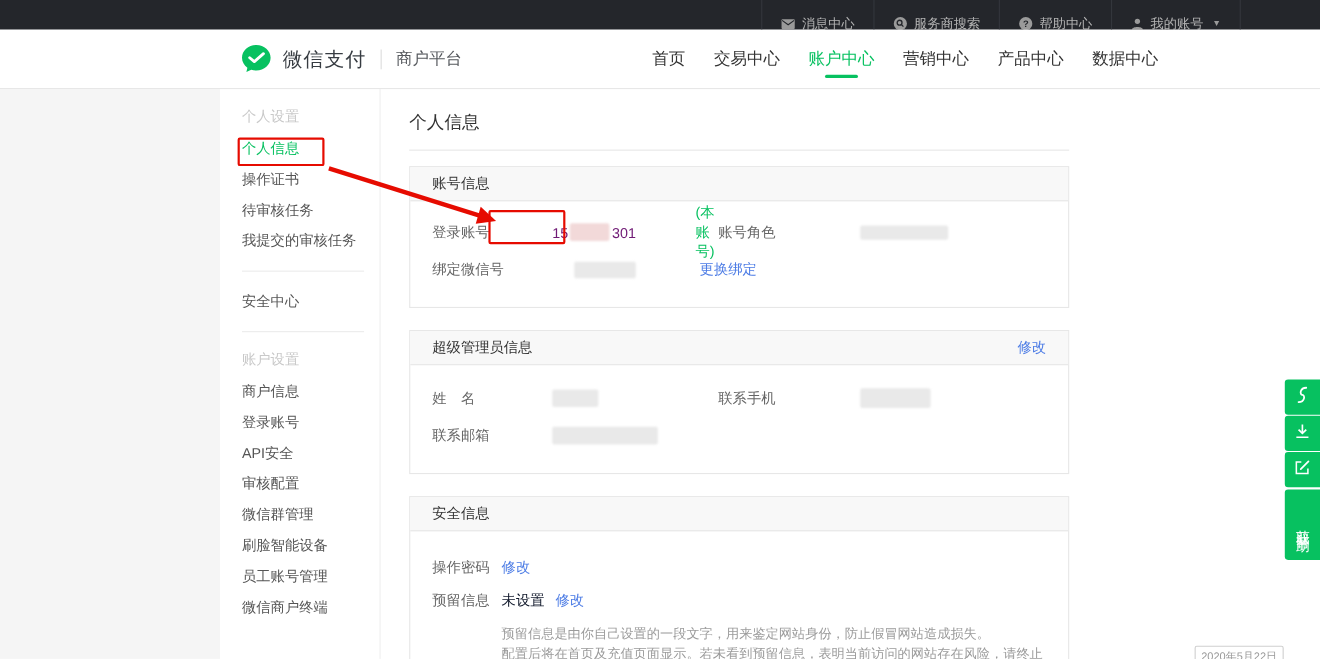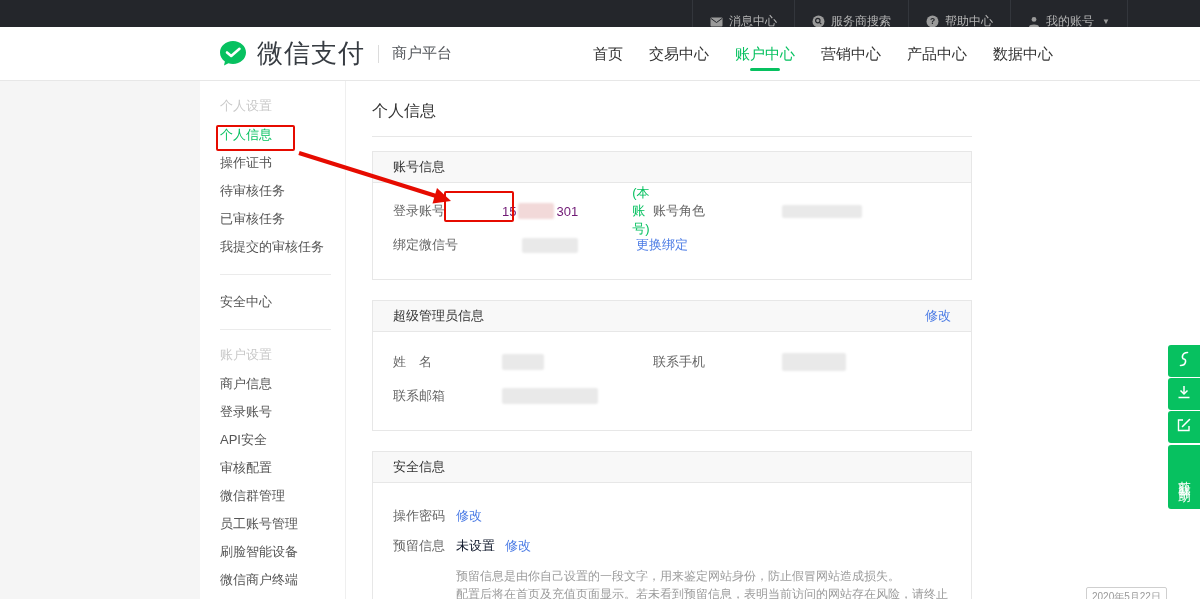--- a/index.html
+++ b/index.html
@@ -13,21 +13,21 @@
   .tb-item { display:flex; align-items:center; gap:6px; padding:0 17px; font-size:12px; color:#b4b4b4;
              border-left:1px solid #33363c; cursor:pointer; white-space:nowrap; }
   .tb-item:last-child { border-right:1px solid #33363c; }
   .tb-item svg { display:block; }
   .tb-caret { font-size:8px; color:#9a9a9a; margin-left:2px; }
 
   
   .header { position:absolute; top:27px; left:0; width:100%; height:54px; background:#fff; border-bottom:1px solid #e7e7e7; z-index:2; }
   .brand { position:absolute; left:218px; top:0; height:53px; display:flex; align-items:center; }
   .brand-logo { margin-right:9px; display:flex; }
-  .brand-name { font-size:26px; color:#373c42; letter-spacing:1px; }
+  .brand-name { font-size:18px; color:#373c42; letter-spacing:1px; }
   .brand-divider { width:1px; height:18px; background:#dcdcdc; margin:0 13px; }
   .brand-portal { font-size:15px; color:#55585d; }
   .nav { position:absolute; left:586px; top:0; height:53px; display:flex; align-items:center; gap:12px; font-size:15px; color:#333; }
   .nav-item { position:relative; padding:0 7px; cursor:pointer; white-space:nowrap; line-height:53px; }
   .nav-item.active { color:#07C160; }
   .nav-item.active::after { content:""; position:absolute; left:50%; transform:translateX(-50%); bottom:9px;
                             width:30px; height:3px; background:#07C160; border-radius:2px; }
 
   
   .gray-strip { position:absolute; left:0; top:81px; width:200px; height:518px; background:#f5f5f5; }
@@ -153,33 +153,32 @@
     </div>
   </div>
 
   <div class="gray-strip"></div>
 
   <div class="sidebar">
     <div class="side-title">个人设置</div>
     <div class="side-item active">个人信息</div>
     <div class="side-item">操作证书</div>
     <div class="side-item">待审核任务</div>
-    <div class="side-item">已审核任务</div>
     <div class="side-item">我提交的审核任务</div>
     <div class="side-divider"></div>
     <div class="side-item">安全中心</div>
     <div class="side-divider"></div>
     <div class="side-title">账户设置</div>
     <div class="side-item">商户信息</div>
     <div class="side-item">登录账号</div>
     <div class="side-item">API安全</div>
     <div class="side-item">审核配置</div>
     <div class="side-item">微信群管理</div>
+    <div class="side-item">刷脸智能设备</div>
     <div class="side-item">员工账号管理</div>
-    <div class="side-item">刷脸智能设备</div>
     <div class="side-item">微信商户终端</div>
 
   </div>
 
   <div class="main">
     <div class="main-inner">
       <div class="page-title">个人信息</div>
 
       <div class="section">
         <div class="sec-header">

